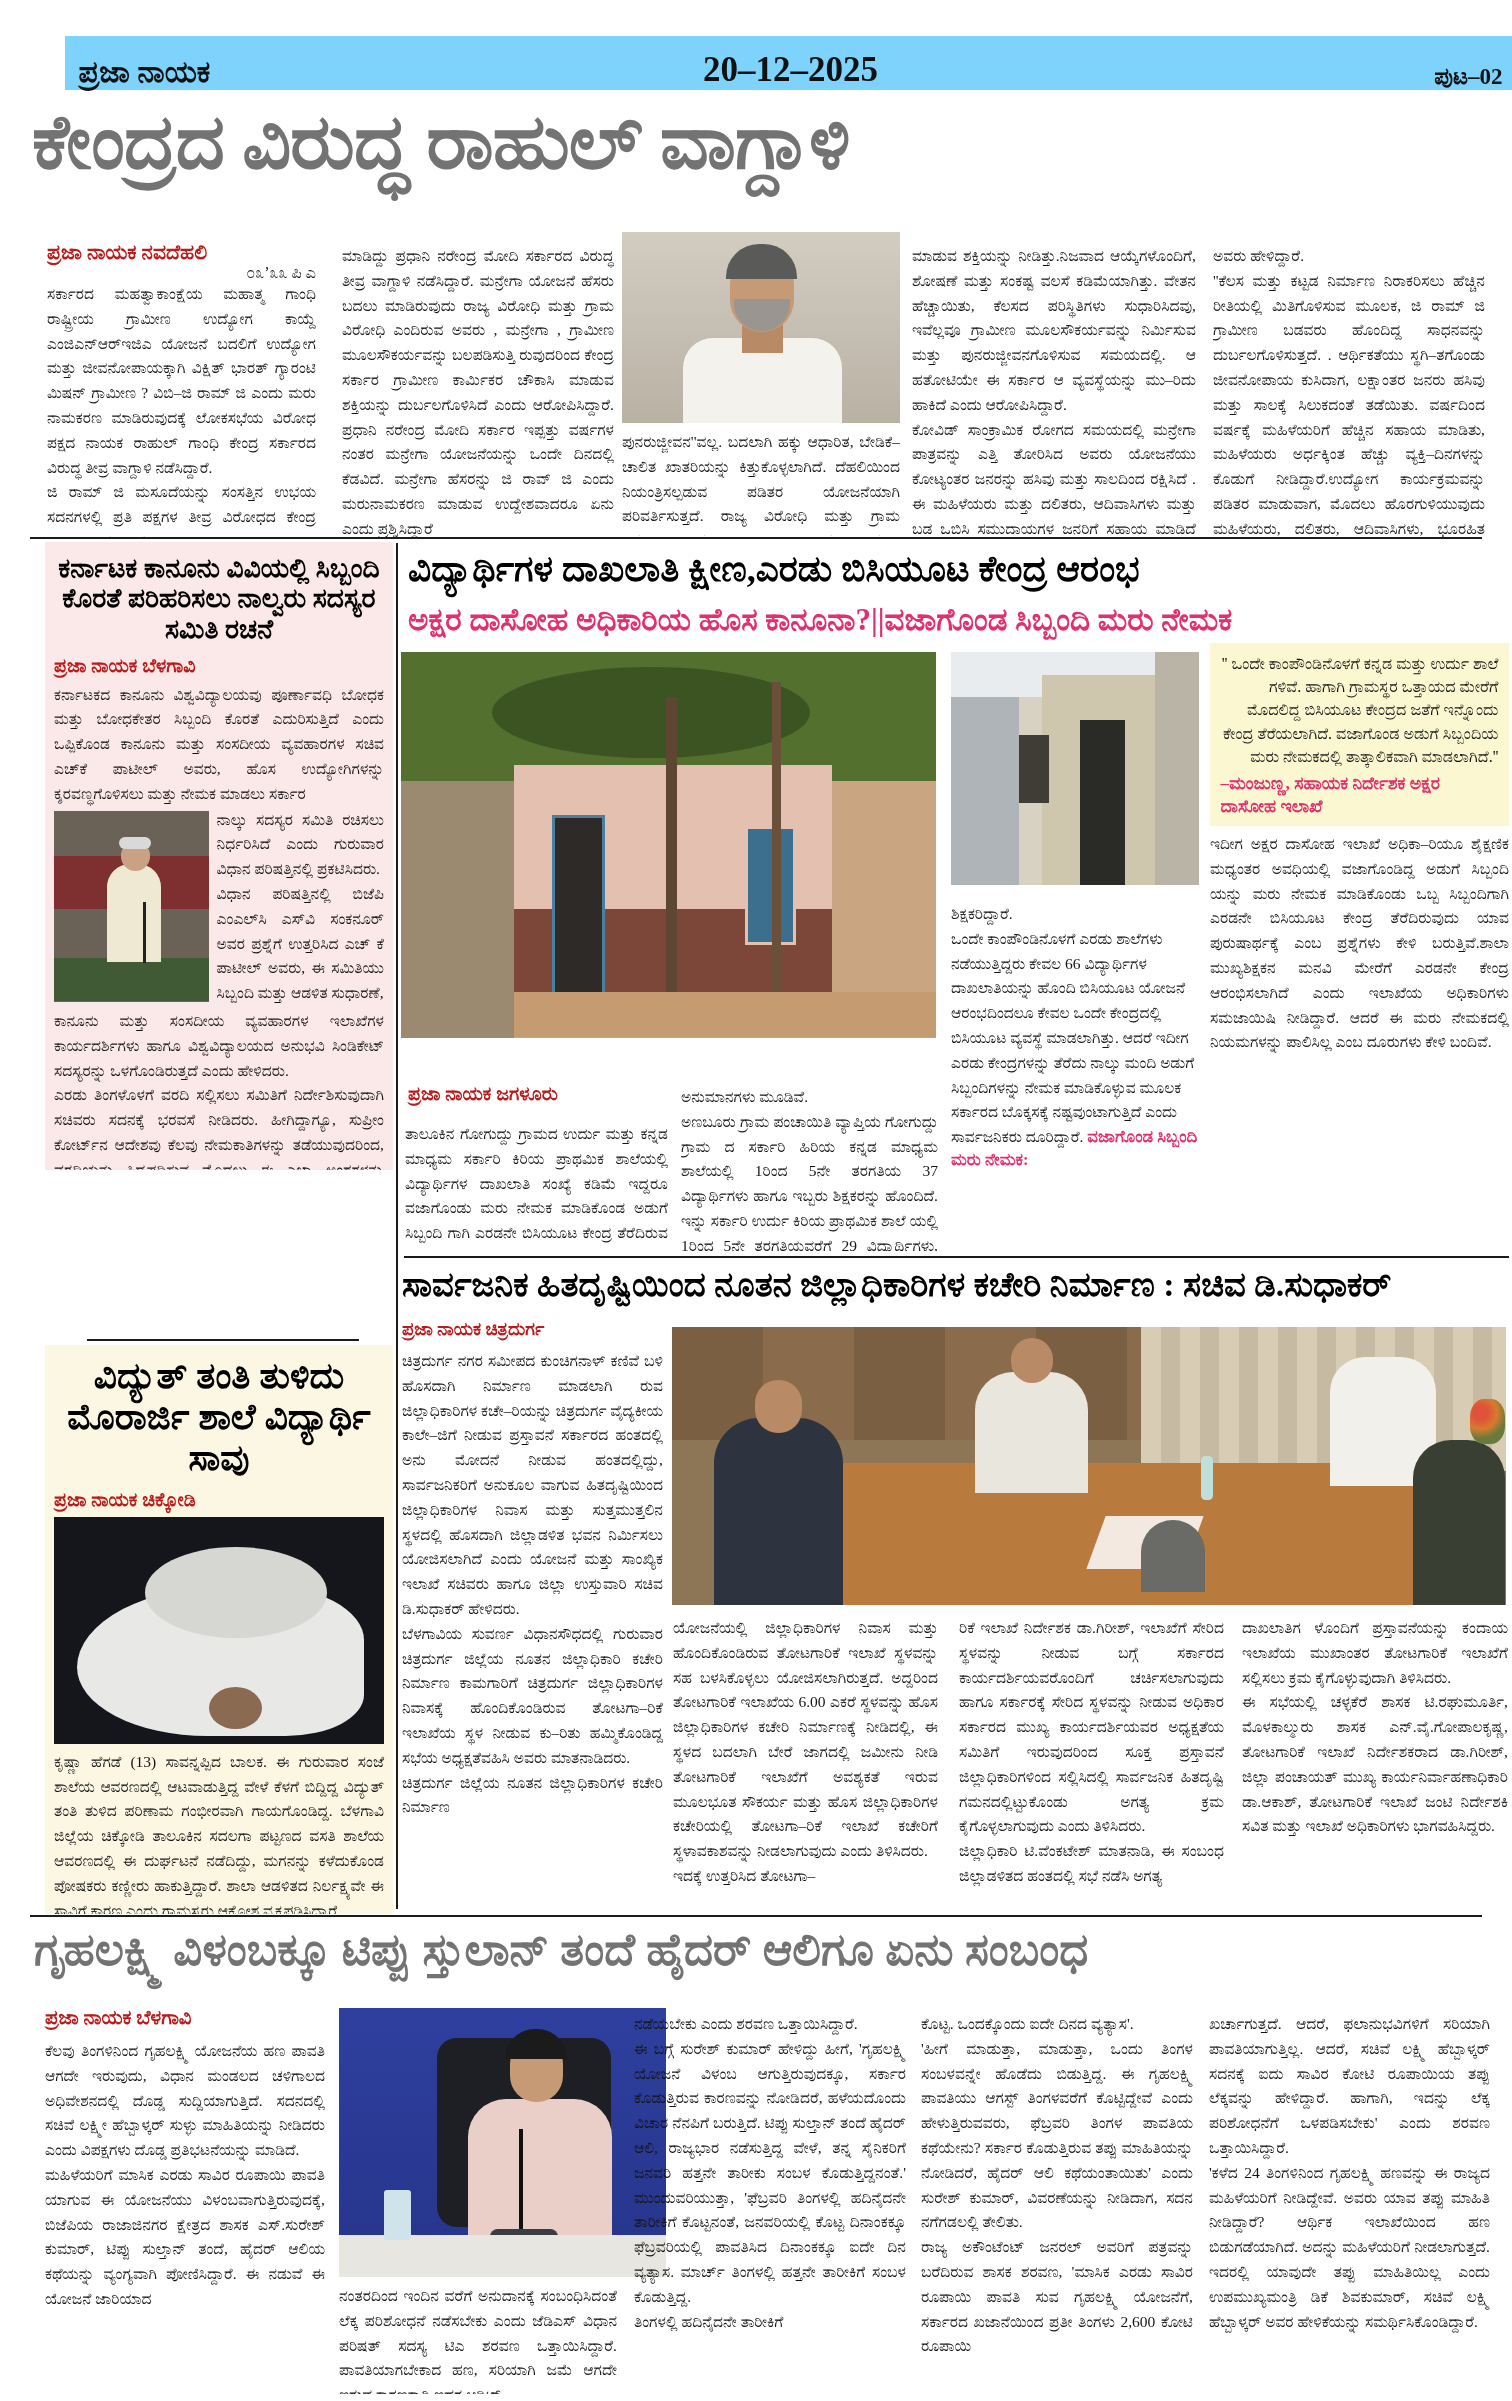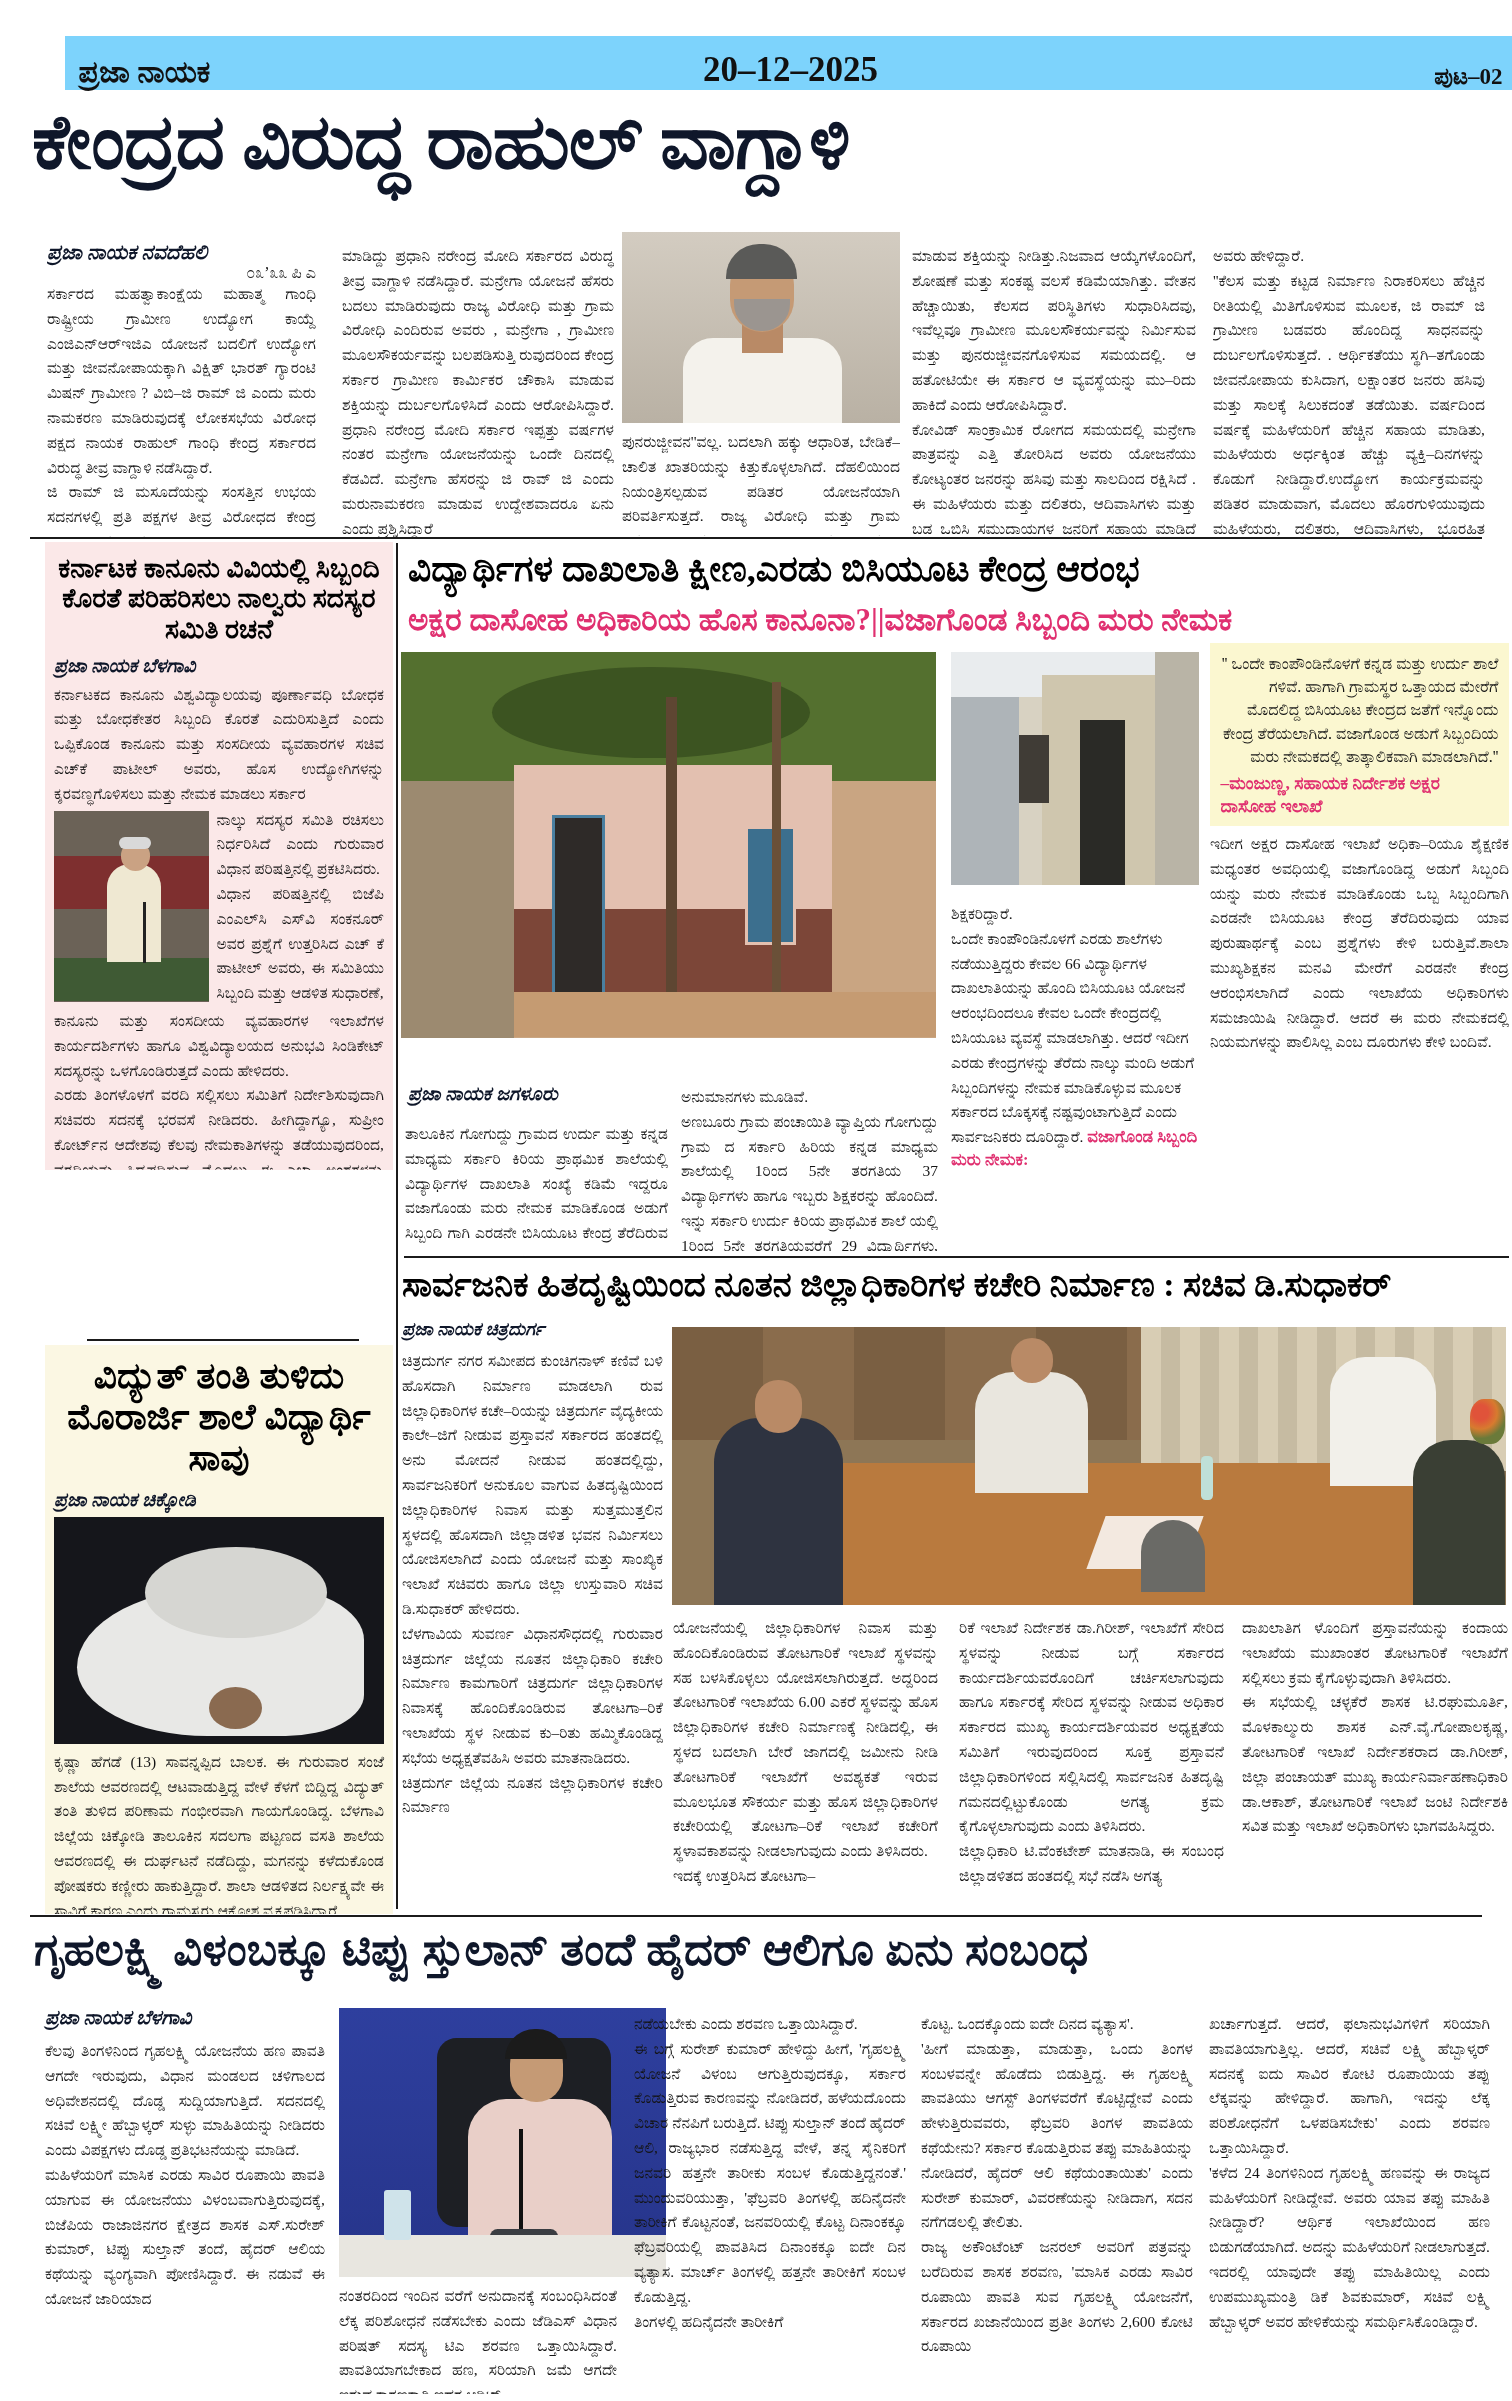--- a/index.html
+++ b/index.html
@@ -1,25 +1,25 @@
 <!DOCTYPE html>
 <html style="font-size:12px"><head>
 <meta charset="utf-8">
 <style>
   html,body{margin:0;padding:0;background:#ffffff;}
   #page{position:relative;width:1513px;height:2401px;background:#ffffff;overflow:hidden;
         font-family:"Liberation Serif","DejaVu Serif",serif;color:#111;}
   .abs{position:absolute;}
   .clip{overflow:hidden;}
   .body{font-size:15.5px;line-height:1.6;text-align:justify;white-space:pre-line;color:#141414;}
-  .byline{color:#0f172a;font-weight:bold;font-size:19px;font-style:italic;}
+  .byline{color:#b91c1c;font-weight:bold;font-size:19px;}
   .dateline{font-size:16px;text-align:right;color:#222;}
   .hr{background:#1b1b1b;height:1.5px;}
   .vr{background:#1b1b1b;width:1.5px;}
-  .headline-main{font-size:76px;font-weight:bold;line-height:1.05;letter-spacing:-0.8px;color:#0f172a;}
+  .headline-main{font-size:76px;font-weight:bold;line-height:1.05;letter-spacing:-0.8px;color:#737373;}
   .headline-sec{font-weight:bold;color:#000;line-height:1.15;}
   .pink{color:#e03070;}
   .pinkbold{color:#e03070;font-weight:bold;}
   .photo{position:absolute;overflow:hidden;}
   .ph-el{position:absolute;}
   #masthead-bar{background:#7dd3fc;display:flex;align-items:flex-end;margin-left:36px;}
   .quotebox{background:#fbf7d0;}
   .creambox{background:#fbf7e3;}
   .pinkbox{background:#fbe8e8;}
 </style>

